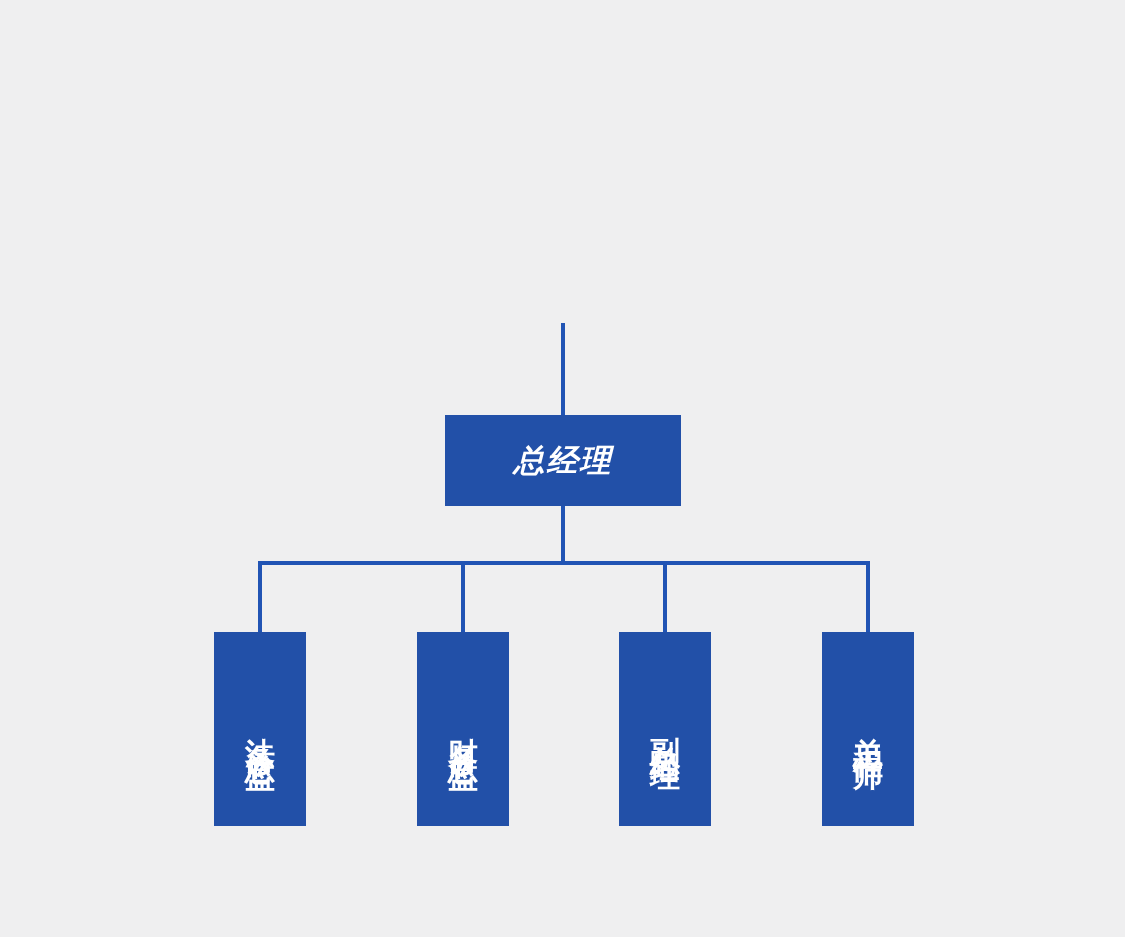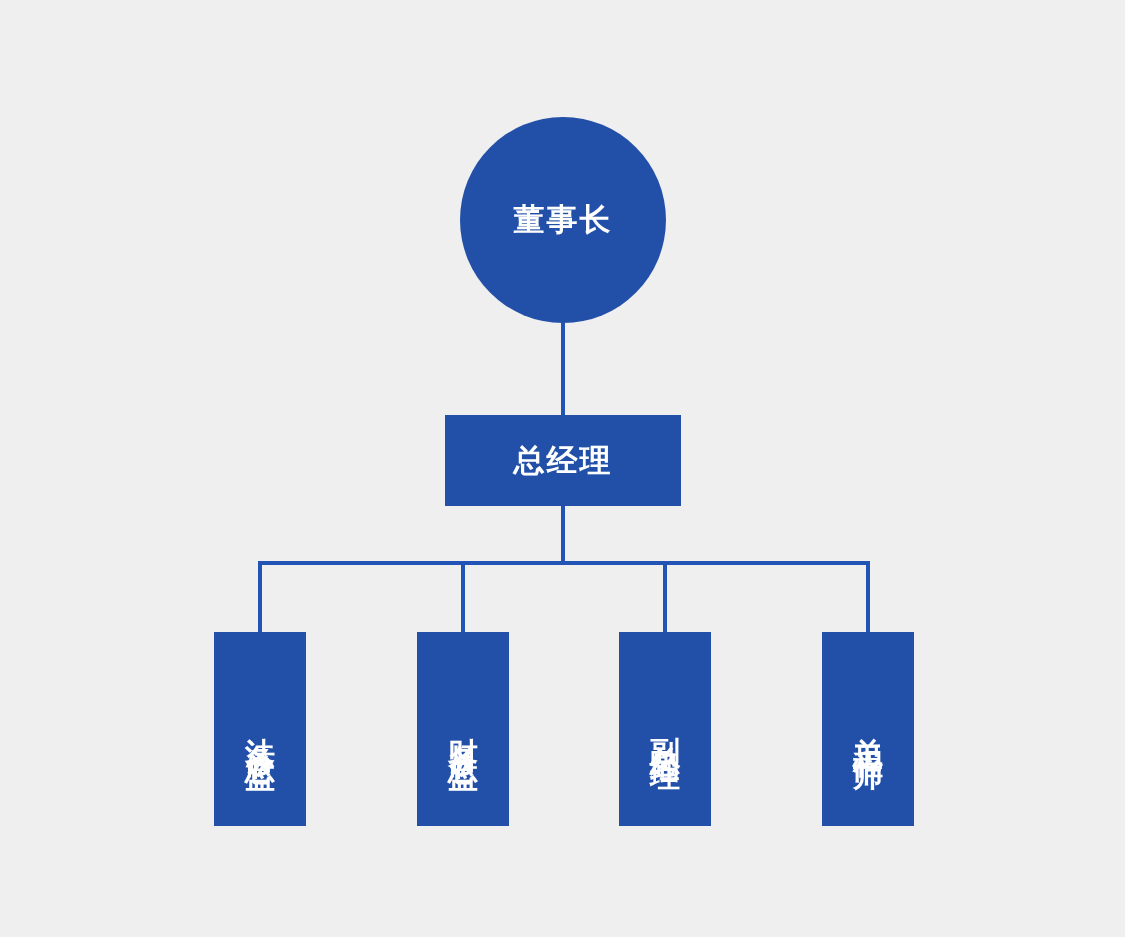--- a/index.html
+++ b/index.html
@@ -50,20 +50,21 @@
   
   .node-gm {
     left: 445px;
     top: 415px;
     width: 236px;
     height: 91px;
   }
   .node-gm .node-label {
     font-size: 31px;
     letter-spacing: 2px;
+    font-style: italic;
   }
   
   .node-leaf {
     top: 632px;
     width: 92px;
     height: 194px;
   }
   .node-leaf .node-label {
     writing-mode: vertical-rl;
     text-orientation: upright;
@@ -95,23 +96,20 @@
 <div class="canvas">
 
   <div class="connector conn-root-gm"></div>
   <div class="connector conn-gm-trunk"></div>
   <div class="connector conn-rail"></div>
   <div class="connector conn-branch conn-branch-1"></div>
   <div class="connector conn-branch conn-branch-2"></div>
   <div class="connector conn-branch conn-branch-3"></div>
   <div class="connector conn-branch conn-branch-4"></div>
 
-  <div class="node node-circle">
-    <span class="node-label">董事长</span>
-  </div>
 
   <div class="node node-gm">
     <span class="node-label">总经理</span>
   </div>
 
   <div class="node node-leaf leaf-1">
     <span class="node-label">法务总监</span>
   </div>
   <div class="node node-leaf leaf-2">
     <span class="node-label">财务总监</span>

